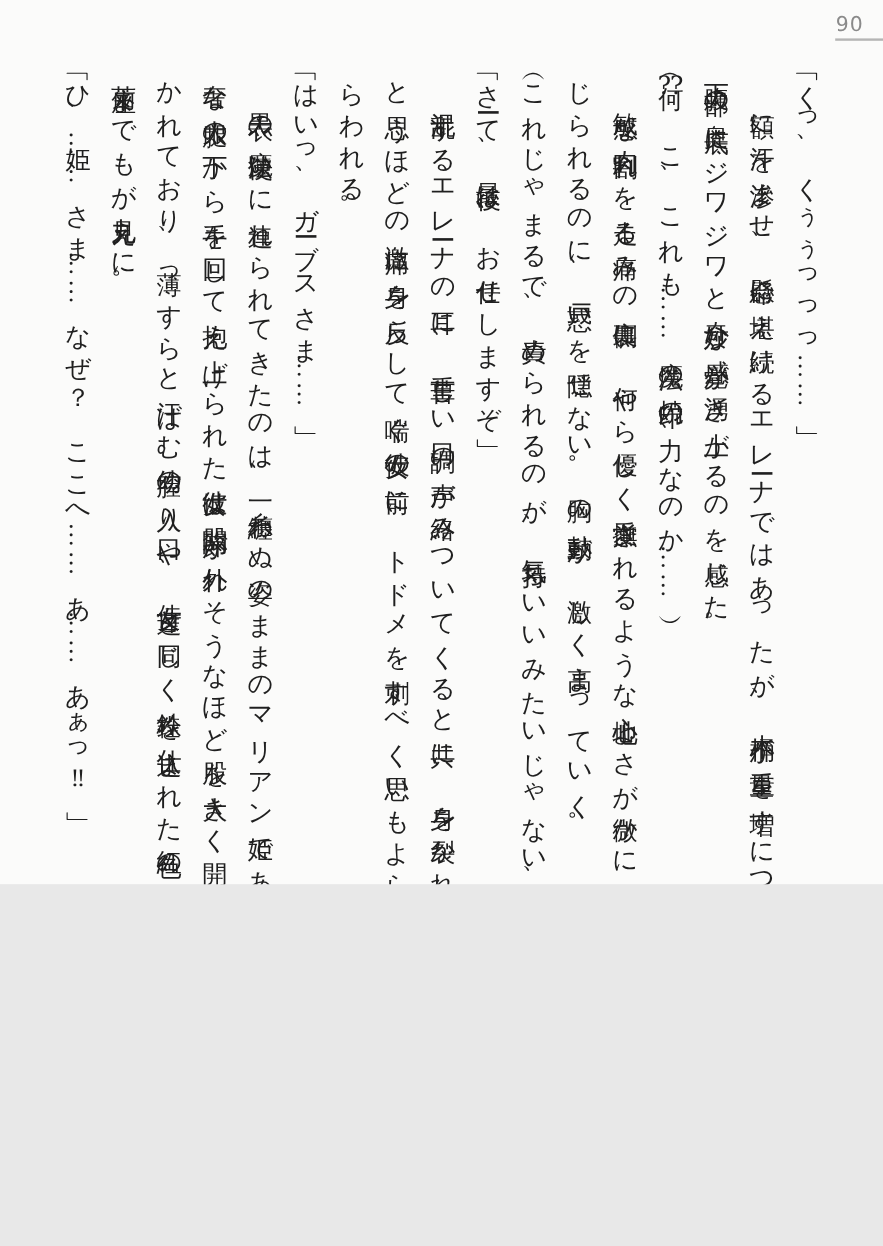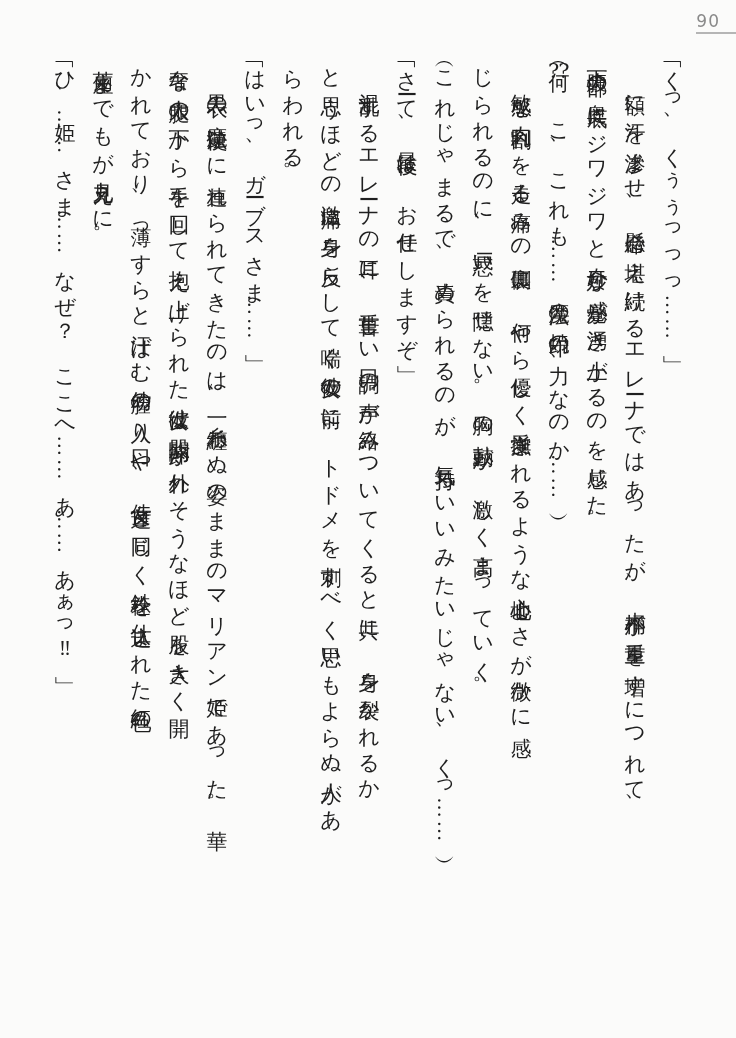--- a/index.html
+++ b/index.html
@@ -3,21 +3,21 @@
 <meta charset="utf-8">
 <style>
   html, body {
     margin: 0;
     padding: 0;
     background: #e8e8e8;
   }
   .page {
     position: relative;
     width: 736px;
-    height: 1038px;
+    height: 737px;
     background: #fbfbfa;
     overflow: hidden;
     font-family: "Liberation Serif", "DejaVu Serif", serif;
   }
   .pagenum {
     position: absolute;
     top: 11px;
     right: 16px;
     font-family: "DejaVu Sans", "Liberation Sans", sans-serif;
     font-size: 17px;

